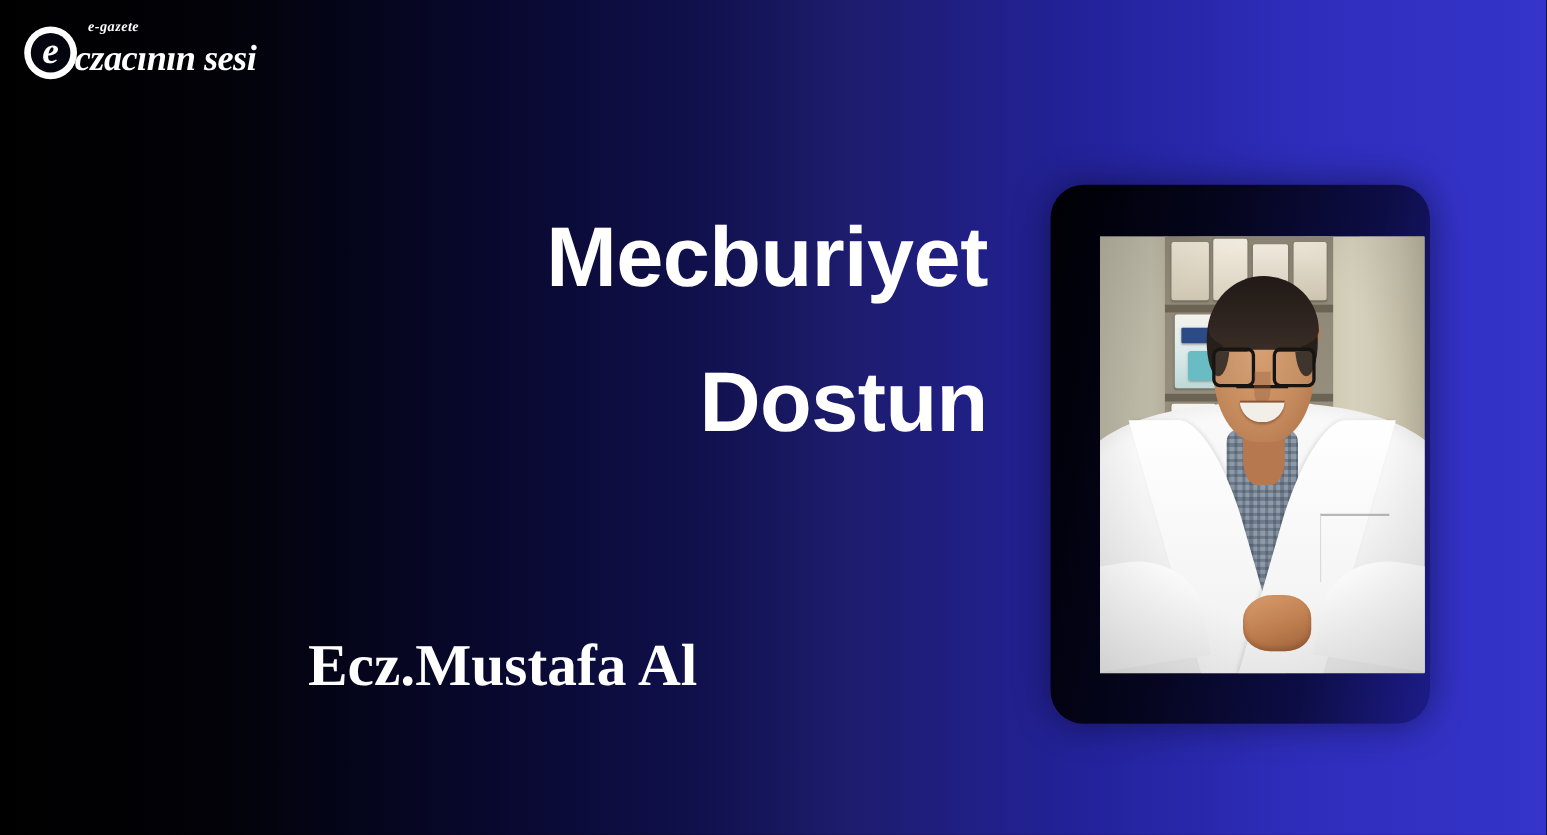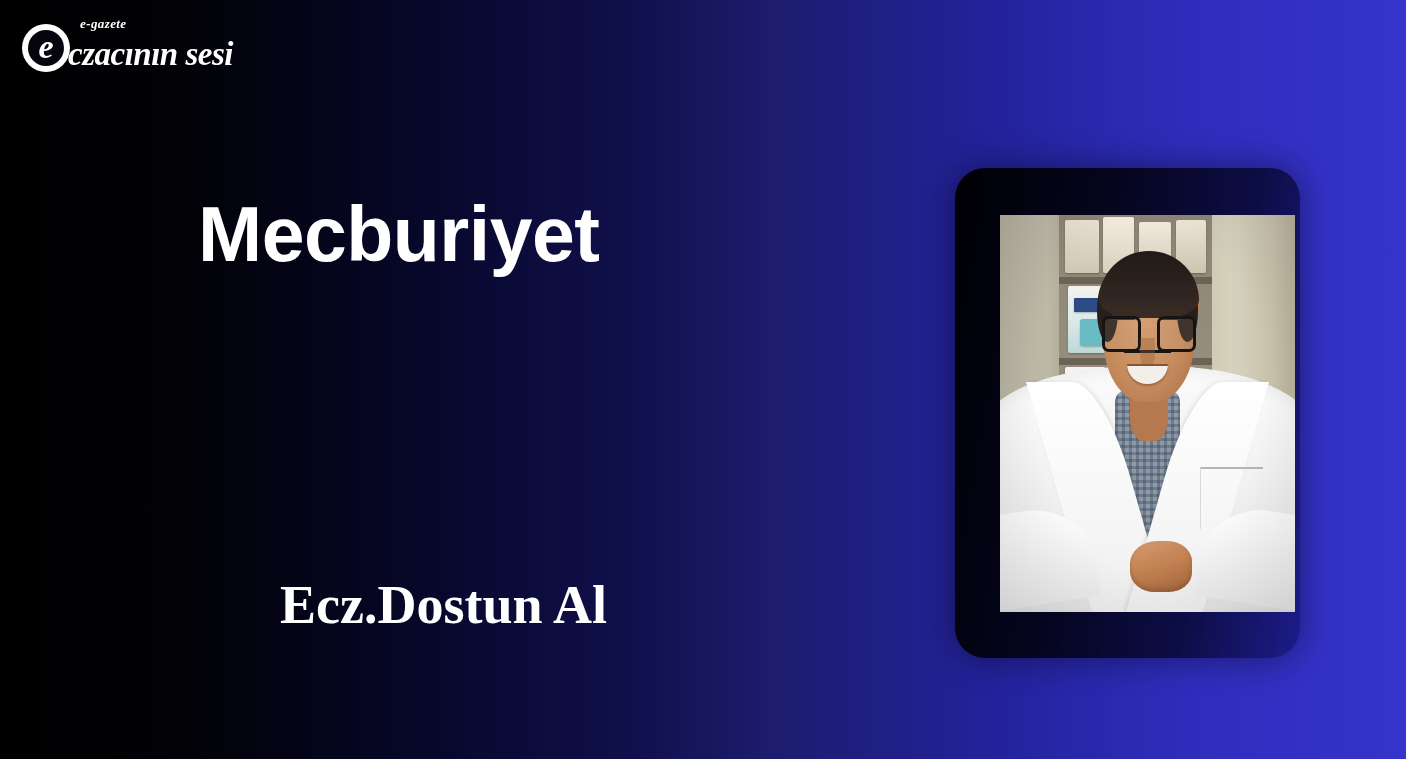--- a/index.html
+++ b/index.html
@@ -106,20 +106,21 @@
     width: 700px;
   }
   .headline-line {
     font-family: "Liberation Sans", sans-serif;
     font-weight: 700;
     font-size: 77px;
     line-height: 1.72;
     color: #ffffff;
     letter-spacing: -0.5px;
     white-space: nowrap;
+    text-align: right;
   }
   #byline {
     position: absolute;
     left: 280px;
     top: 578px;
     font-family: "Liberation Serif", serif;
     font-weight: 700;
     font-size: 54px;
     line-height: 1;
     color: #ffffff;
@@ -423,23 +424,24 @@
       <div class="glyph">e</div>
     </div>
     <div class="logo-text">
       <div class="logo-kicker">e-gazete</div>
       <div class="logo-word">czacının sesi</div>
     </div>
   </div>
 
   <div id="headline">
     <div class="headline-line">Mecburiyet</div>
+    <div class="headline-line">Dostun</div>
   </div>
 
-  <div id="byline">Ecz.Dostun Al</div>
+  <div id="byline">Ecz.Mustafa Al</div>
 
   <div id="portrait-card">
     <div id="portrait-photo">
       <div class="ph-wall"></div>
       <div class="ph-cabinet-right"></div>
       <div class="ph-pillar"></div>
 
       <div class="ph-shelf-unit">
         <div class="ph-shelf-bar" style="top:27%"></div>
         <div class="ph-shelf-bar" style="top:62%"></div>

